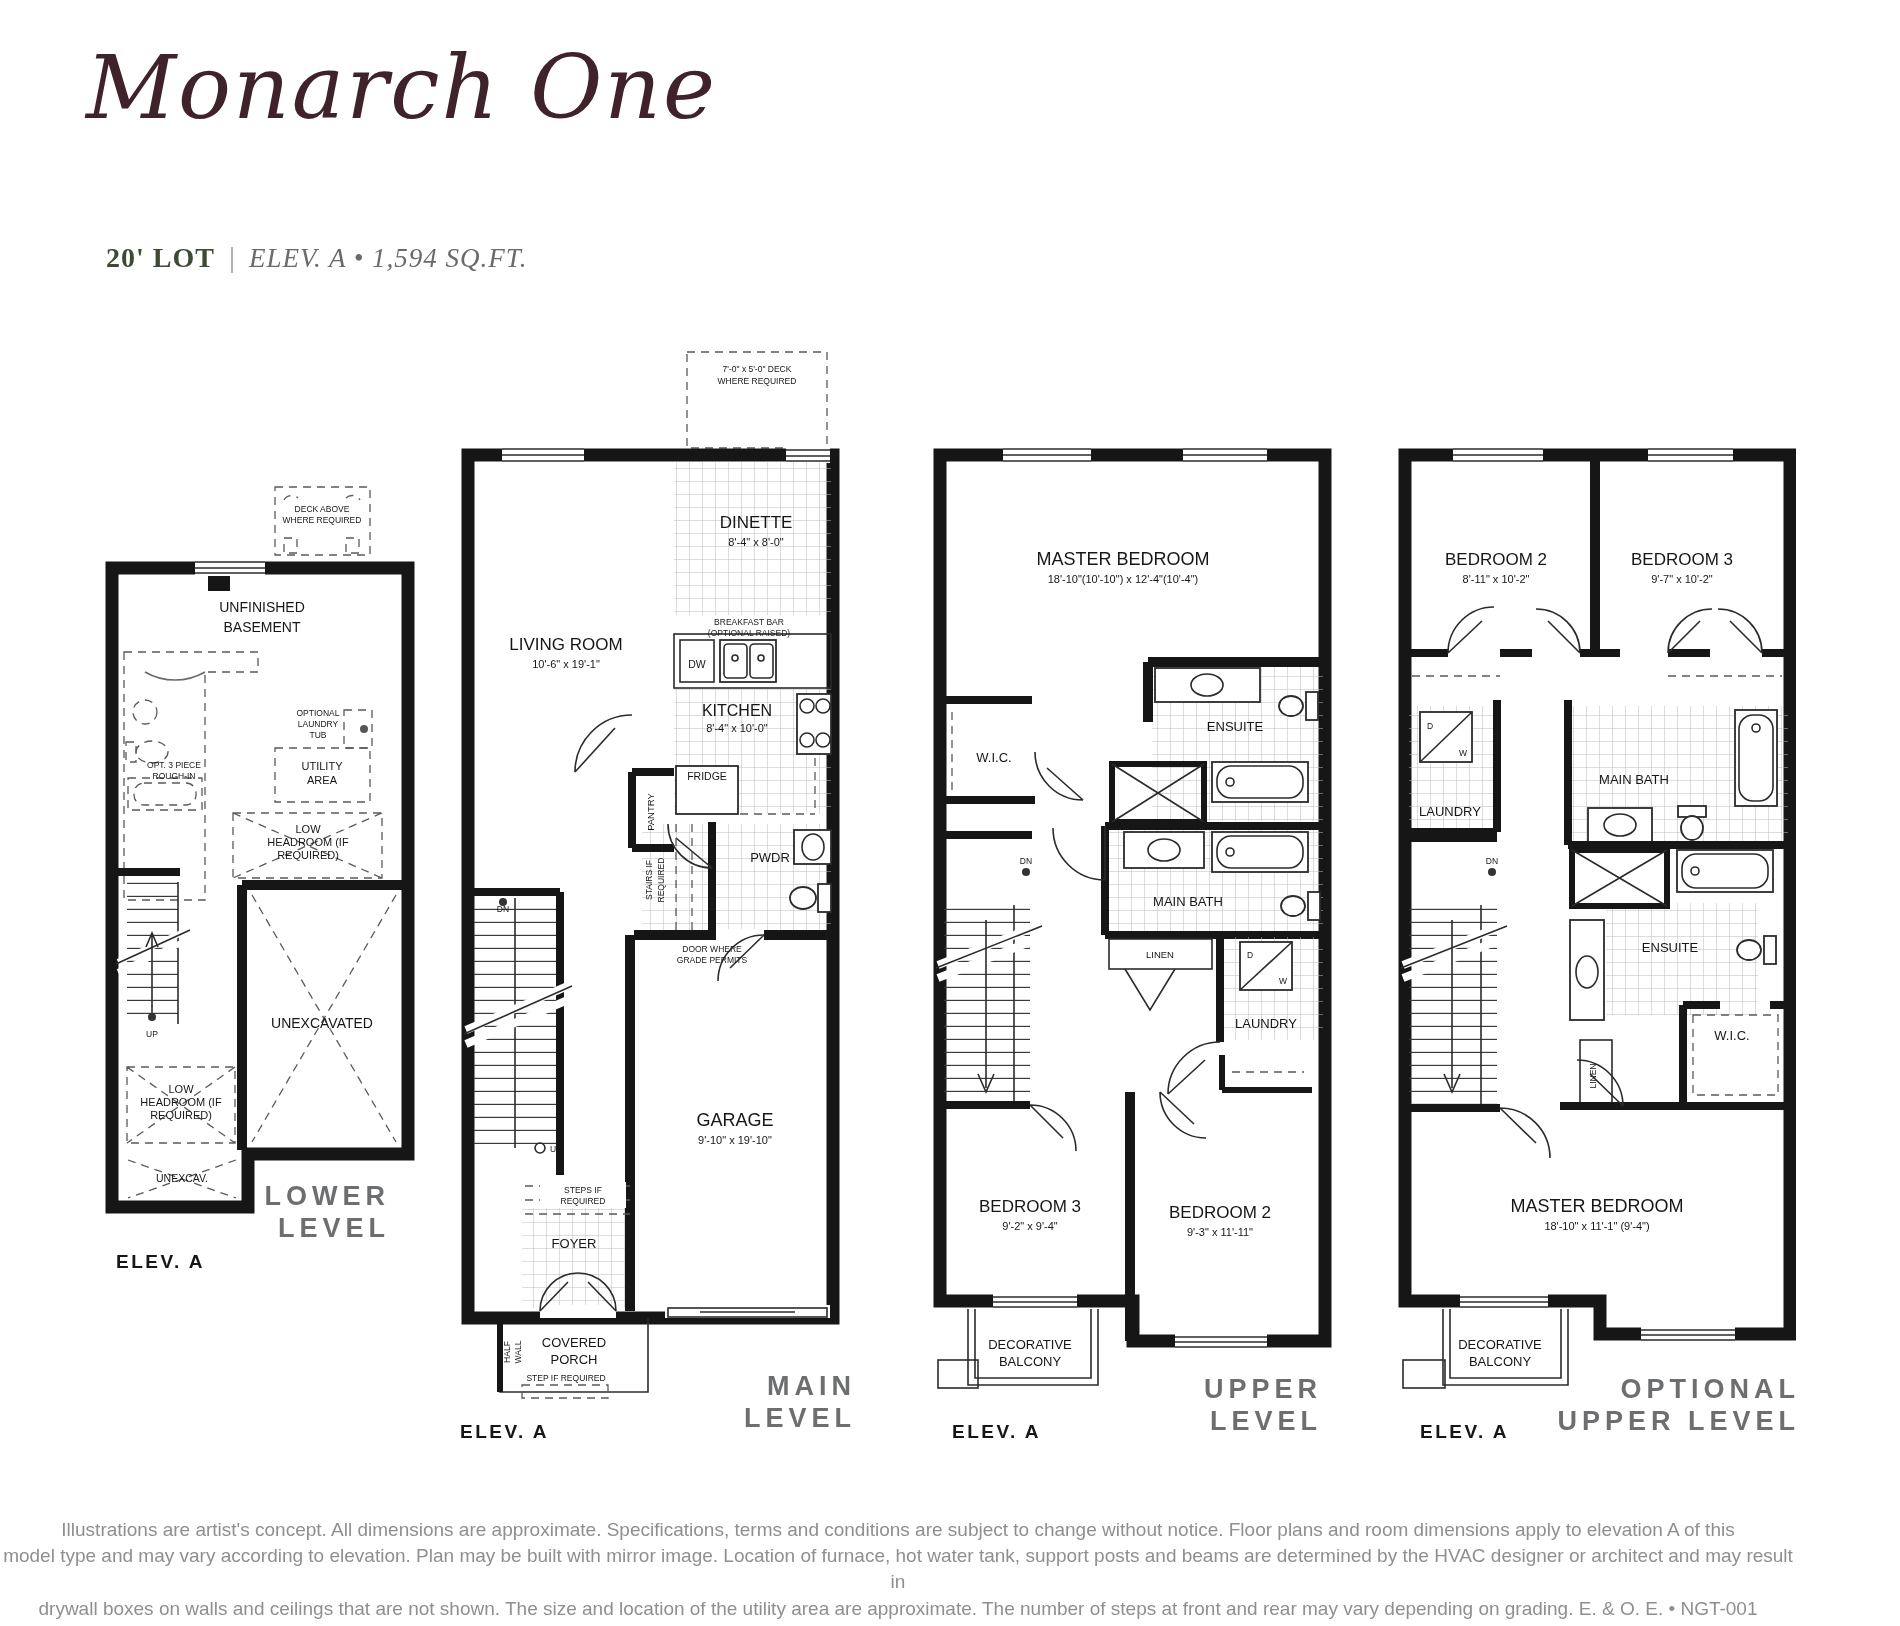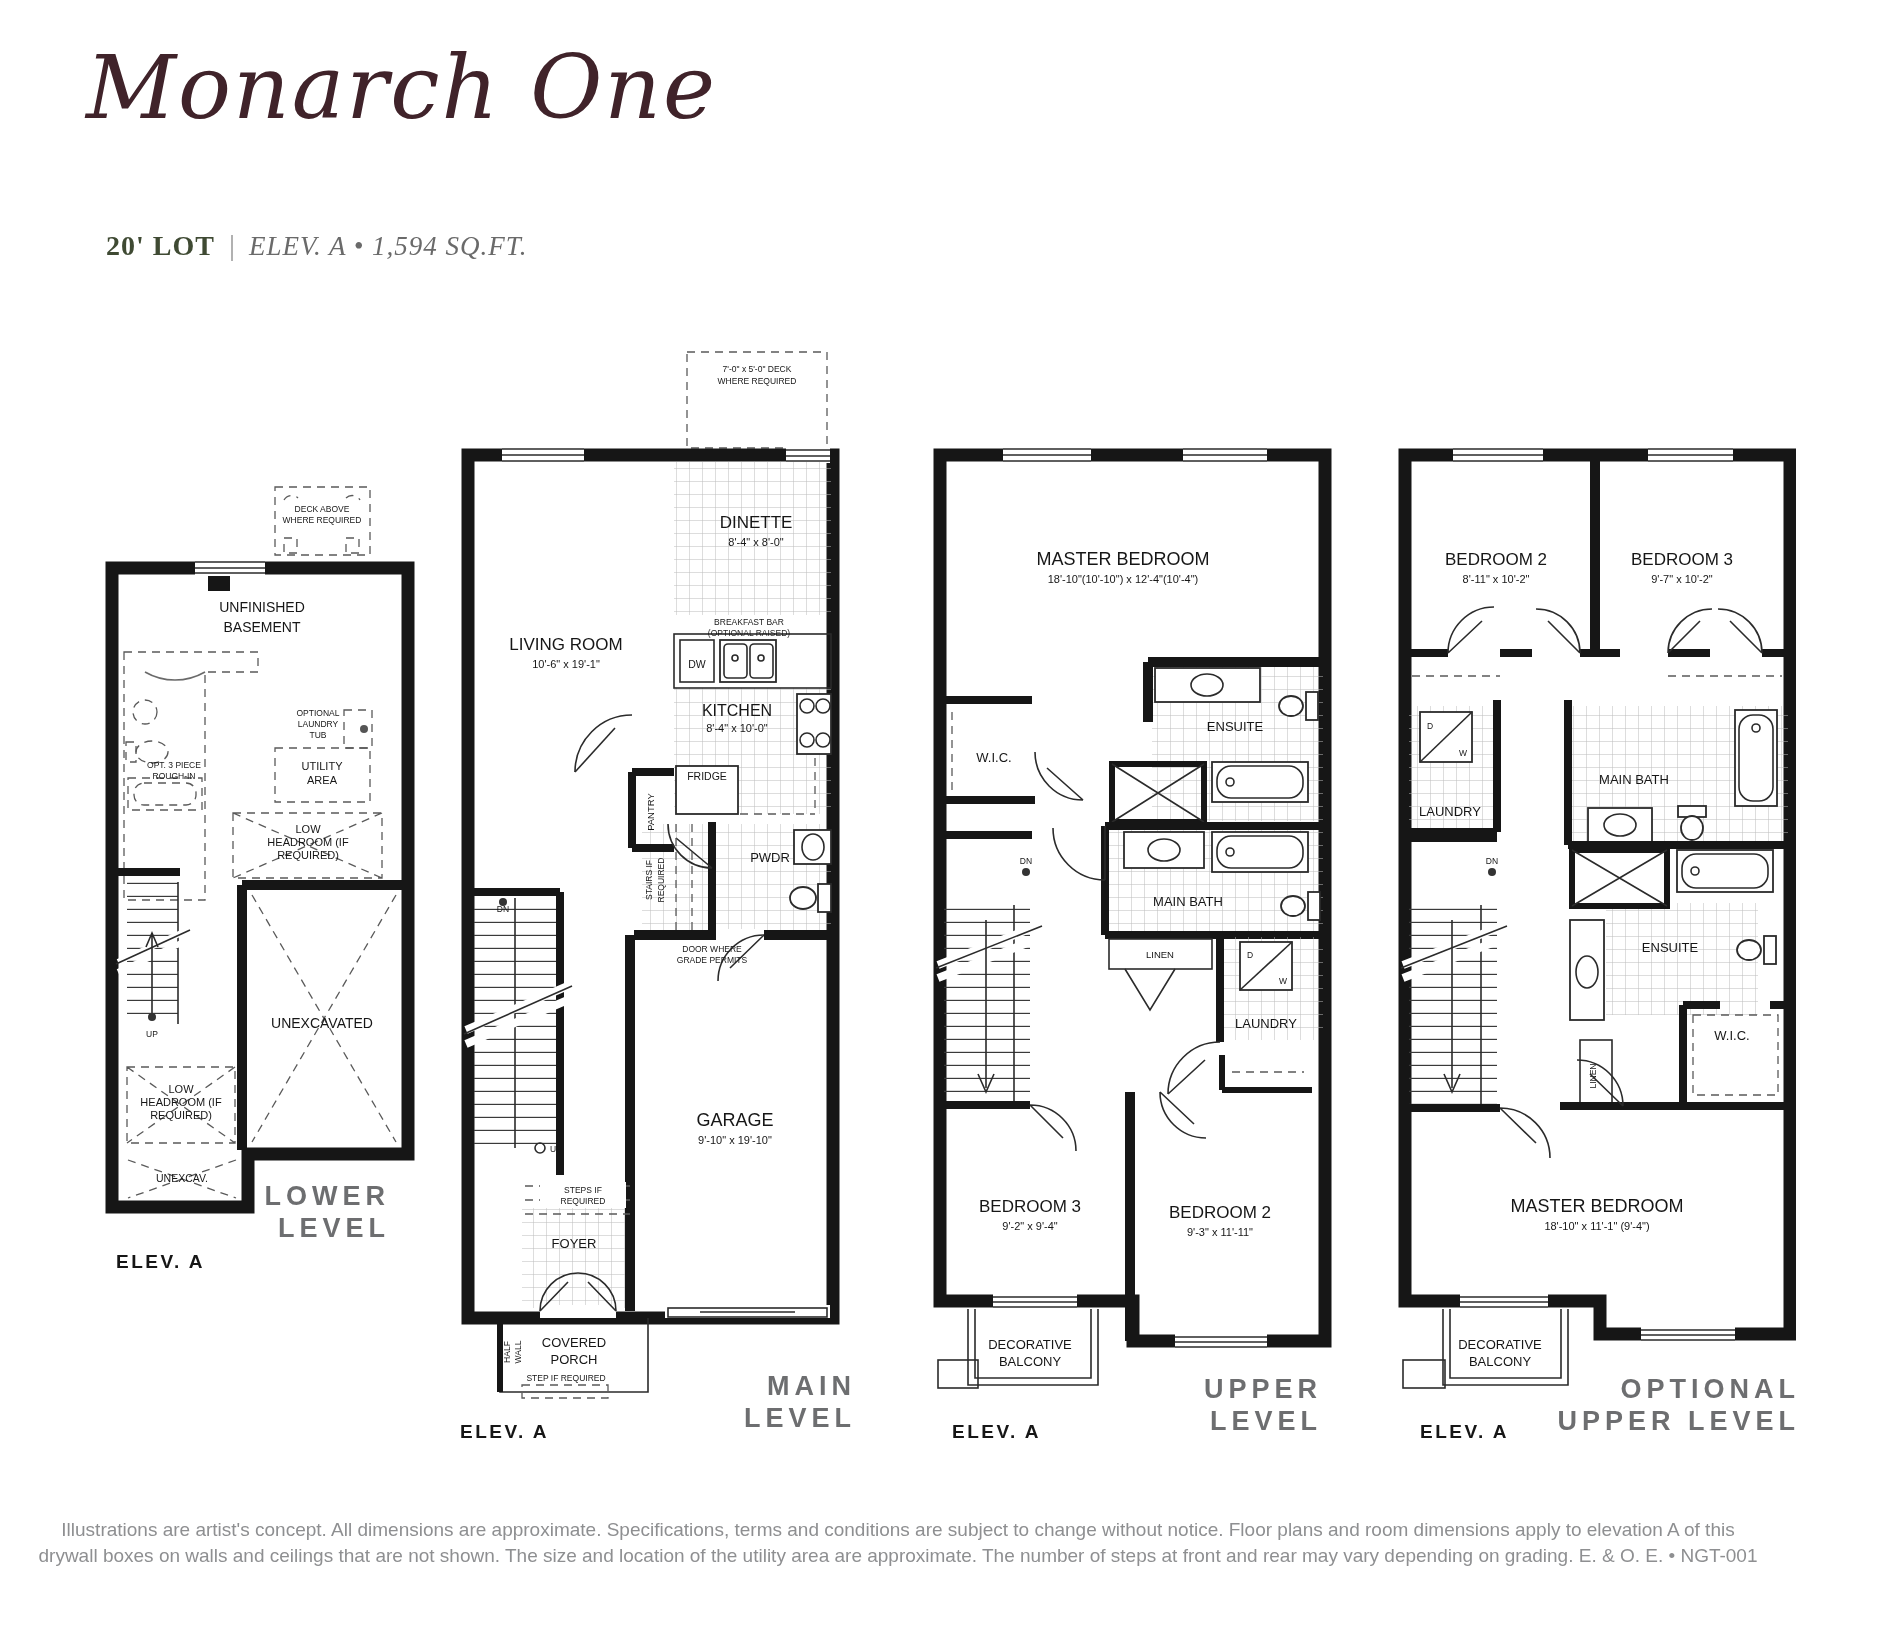--- a/index.html
+++ b/index.html
@@ -1,21 +1,21 @@
 <!DOCTYPE html>
 <html><head>
 <meta charset="utf-8">
 <style>
   html,body{margin:0;padding:0;background:#ffffff;}
   #page{position:relative;width:1796px;height:1626px;background:#fff;overflow:hidden;
         font-family:"Liberation Sans","DejaVu Sans",sans-serif;}
   
   #title{position:absolute;left:86px;top:40px;font-family:"DejaVu Serif","Liberation Serif",serif;
          font-style:italic;font-size:88px;line-height:1.1;color:#40232a;letter-spacing:2px;}
-  #subtitle{position:absolute;left:106px;top:228px;display:flex;align-items:baseline;gap:14px;
+  #subtitle{position:absolute;left:106px;top:240px;display:flex;align-items:baseline;gap:14px;
             font-family:"Liberation Serif","DejaVu Serif",serif;}
   #subtitle .lot{font-weight:bold;font-size:28px;color:#3f4a33;letter-spacing:1px;}
   #subtitle .div{font-size:30px;color:#9a9a9a;font-weight:300;}
   #subtitle .info{font-size:27px;color:#6a6a6a;letter-spacing:1px;font-style:italic;}
   
   #disclaimer{position:absolute;left:0;right:0;top:1517px;text-align:center;color:#8e8f91;
               font-size:19px;line-height:1.38;}
   
   svg{position:absolute;left:0;top:0;}
   .w{stroke:#161616;fill:none;stroke-linecap:butt;}
@@ -498,16 +498,17 @@
         <text x="1500" y="1366" class="t t13">BALCONY</text>
       </g>
       <text x="1800" y="1398" class="lvl">OPTIONAL</text>
       <text x="1800" y="1430" class="lvl">UPPER LEVEL</text>
       <text x="1420" y="1438" class="elev">ELEV. A</text>
     </g>
   </svg>
 
   <div id="disclaimer">
     <div>Illustrations are artist's concept. All dimensions are approximate. Specifications, terms and conditions are subject to change without notice. Floor plans and room dimensions apply to elevation A of this</div>
+    <div>model type and may vary according to elevation. Plan may be built with mirror image. Location of furnace, hot water tank, support posts and beams are determined by the HVAC designer or architect and may result in</div>
     <div>drywall boxes on walls and ceilings that are not shown. The size and location of the utility area are approximate. The number of steps at front and rear may vary depending on grading. E. &amp; O. E. • NGT-001</div>
   </div>
 
 </div>
 
 </body></html>

